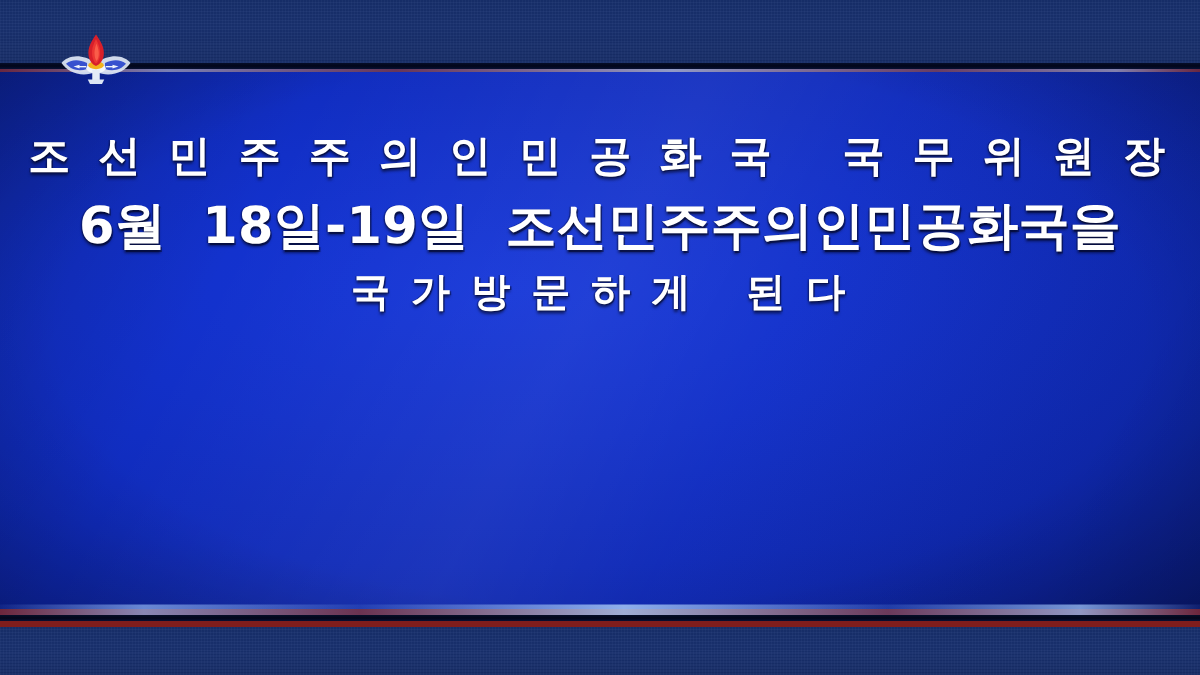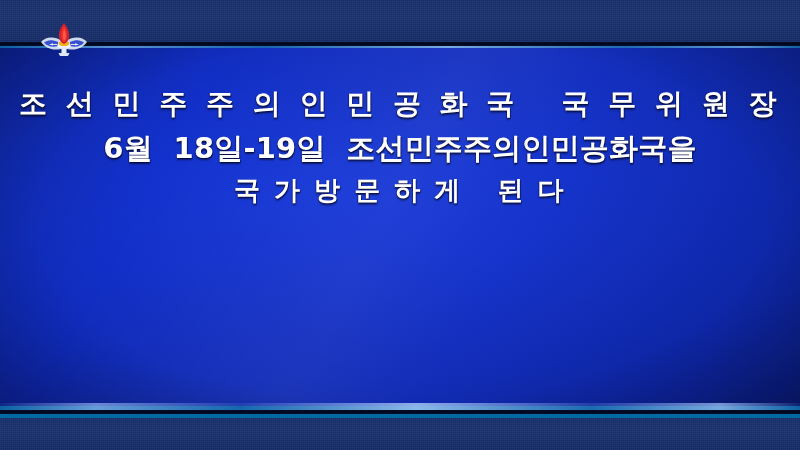--- a/index.html
+++ b/index.html
@@ -6,21 +6,21 @@
     margin: 0;
     padding: 0;
     background: #0a1a4a;
   }
   #screen {
     position: relative;
     width: 800px;
     height: 450px;
     overflow: hidden;
     font-family: "DejaVu Sans", "Liberation Sans", sans-serif;
-    background: #0369a1;
+    background: #7f1d1d;
   }
 
   
   .band {
     position: absolute;
     left: 0;
     width: 800px;
     background:
       linear-gradient(180deg, #18306c 0%, #1a3270 40%, #162c66 100%);
   }
@@ -153,21 +153,21 @@
     text-align: center;
     text-shadow:
        0 2px 2px rgba(0,0,10,.55),
        1px 1px 0 rgba(0,0,20,.40),
       -1px 0   0 rgba(0,0,20,.25);
     line-height: 1;
   }
   .l1 { font-size: 28px; letter-spacing: 4.5px; margin-bottom: 16px; }
   .l2 { font-size: 30px; letter-spacing: 3.5px; margin-bottom: 22px; }
   .l3 { font-size: 26px; letter-spacing: -0.2px; margin-bottom: 14px; }
-  .l4 { font-size: 29px; letter-spacing: 0.2px;  margin-bottom: 14px; }
+  .l4 { font-size: 34px; letter-spacing: 0.2px;  margin-bottom: 14px; }
   .l5 { font-size: 26px; letter-spacing: 2.5px; text-align: center; }
 </style>
 </head>
 <body>
 
 <div id="screen">
 
   <div class="band band-top"></div>
 
   <div class="emblem">

